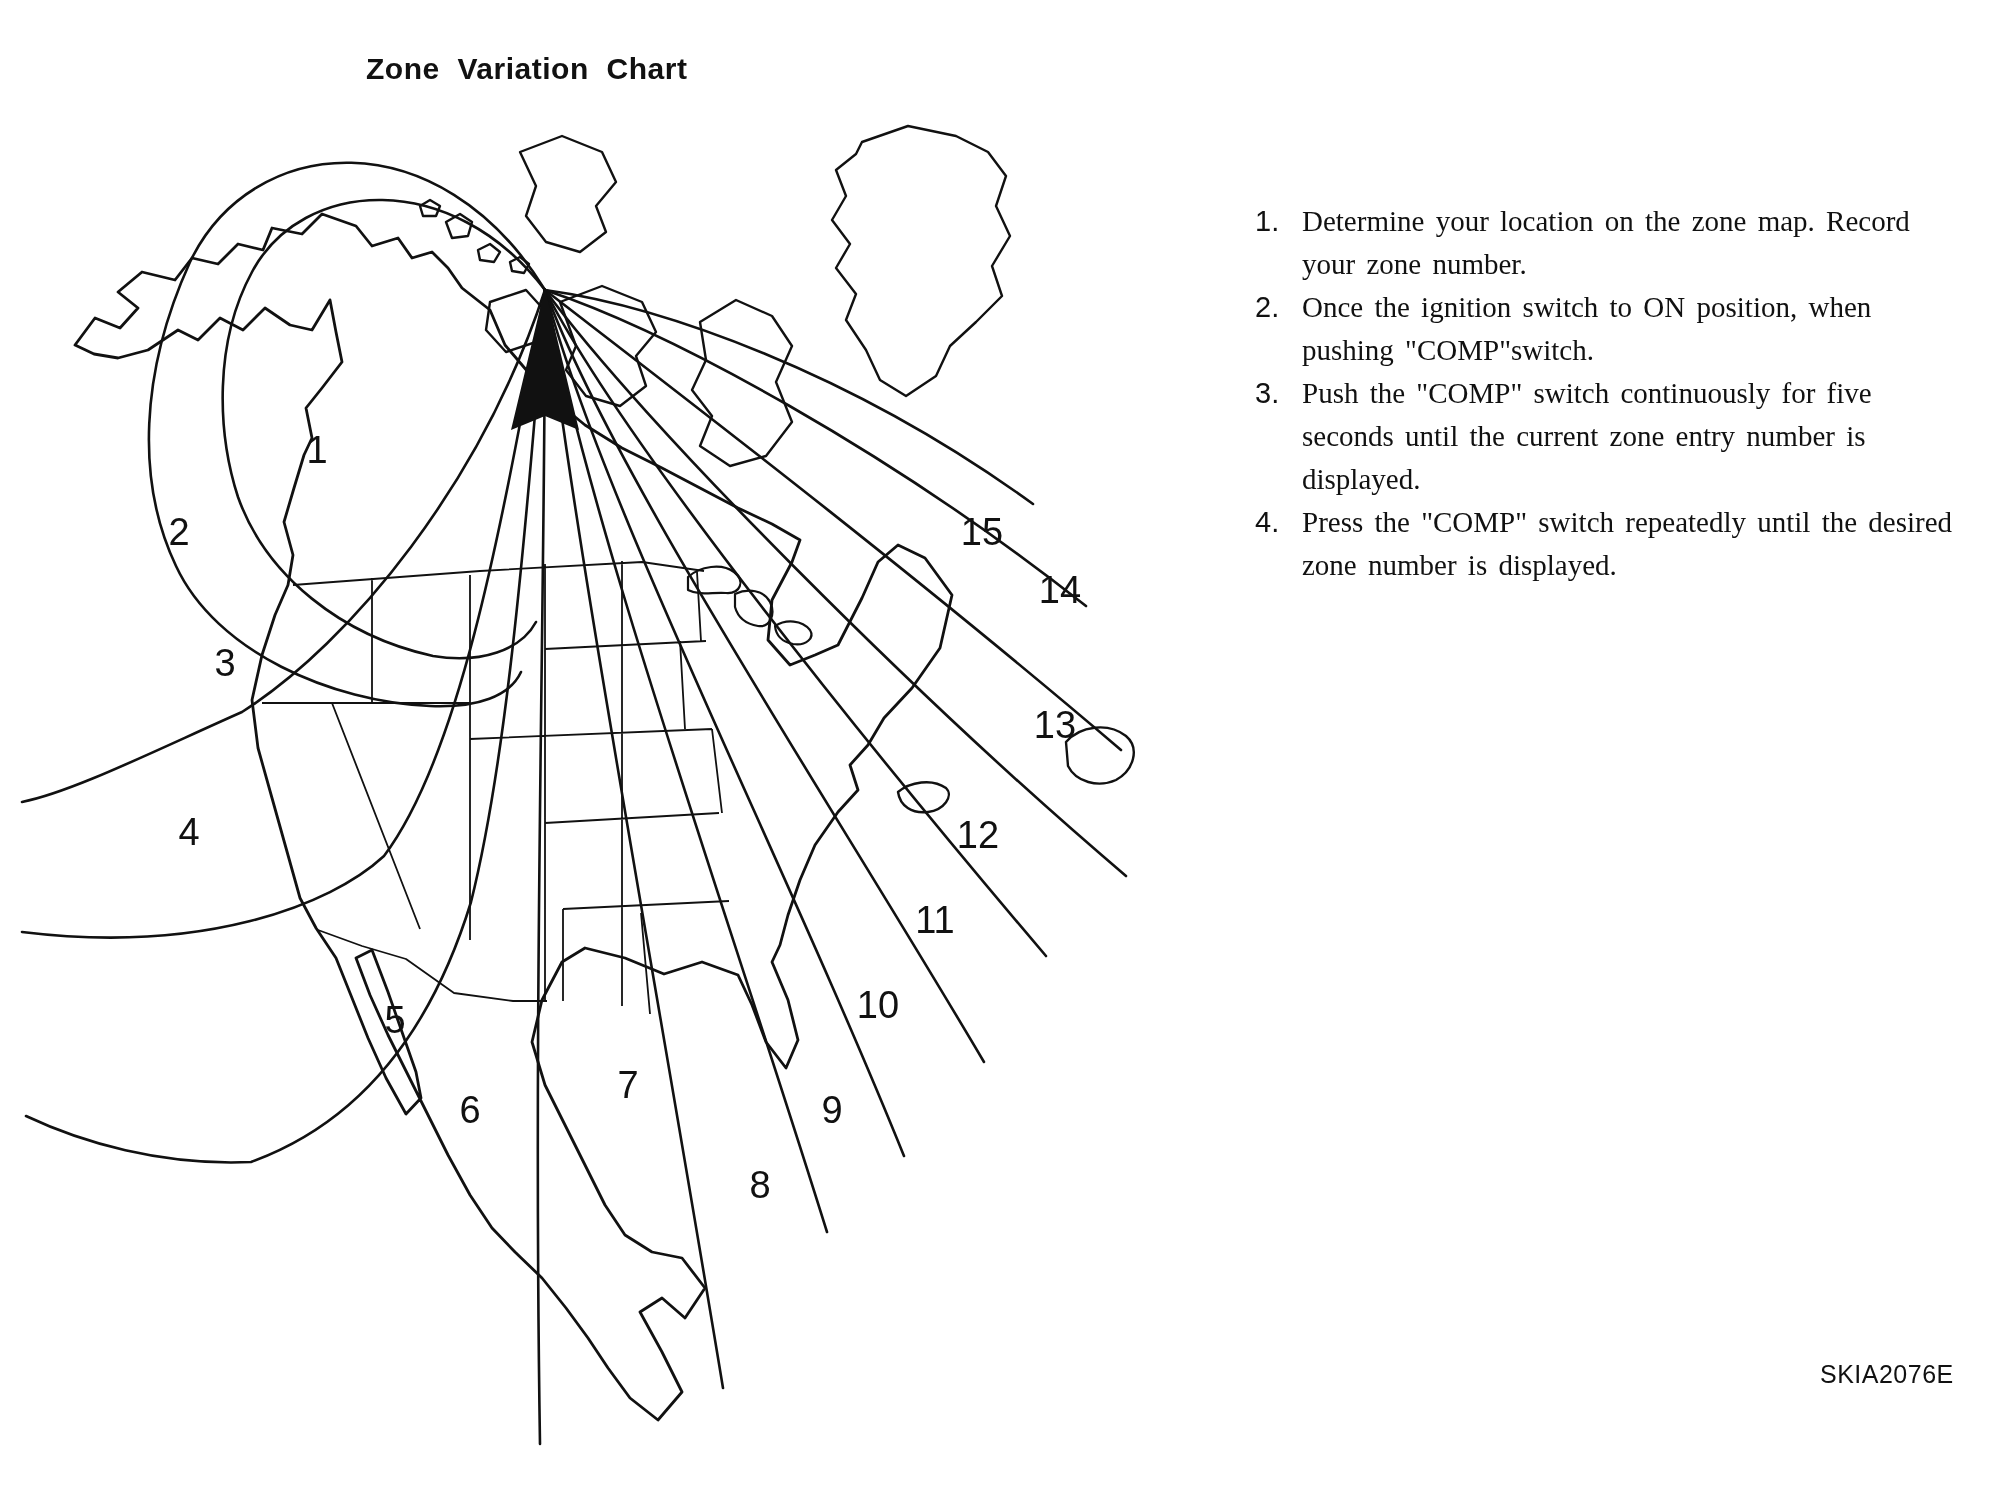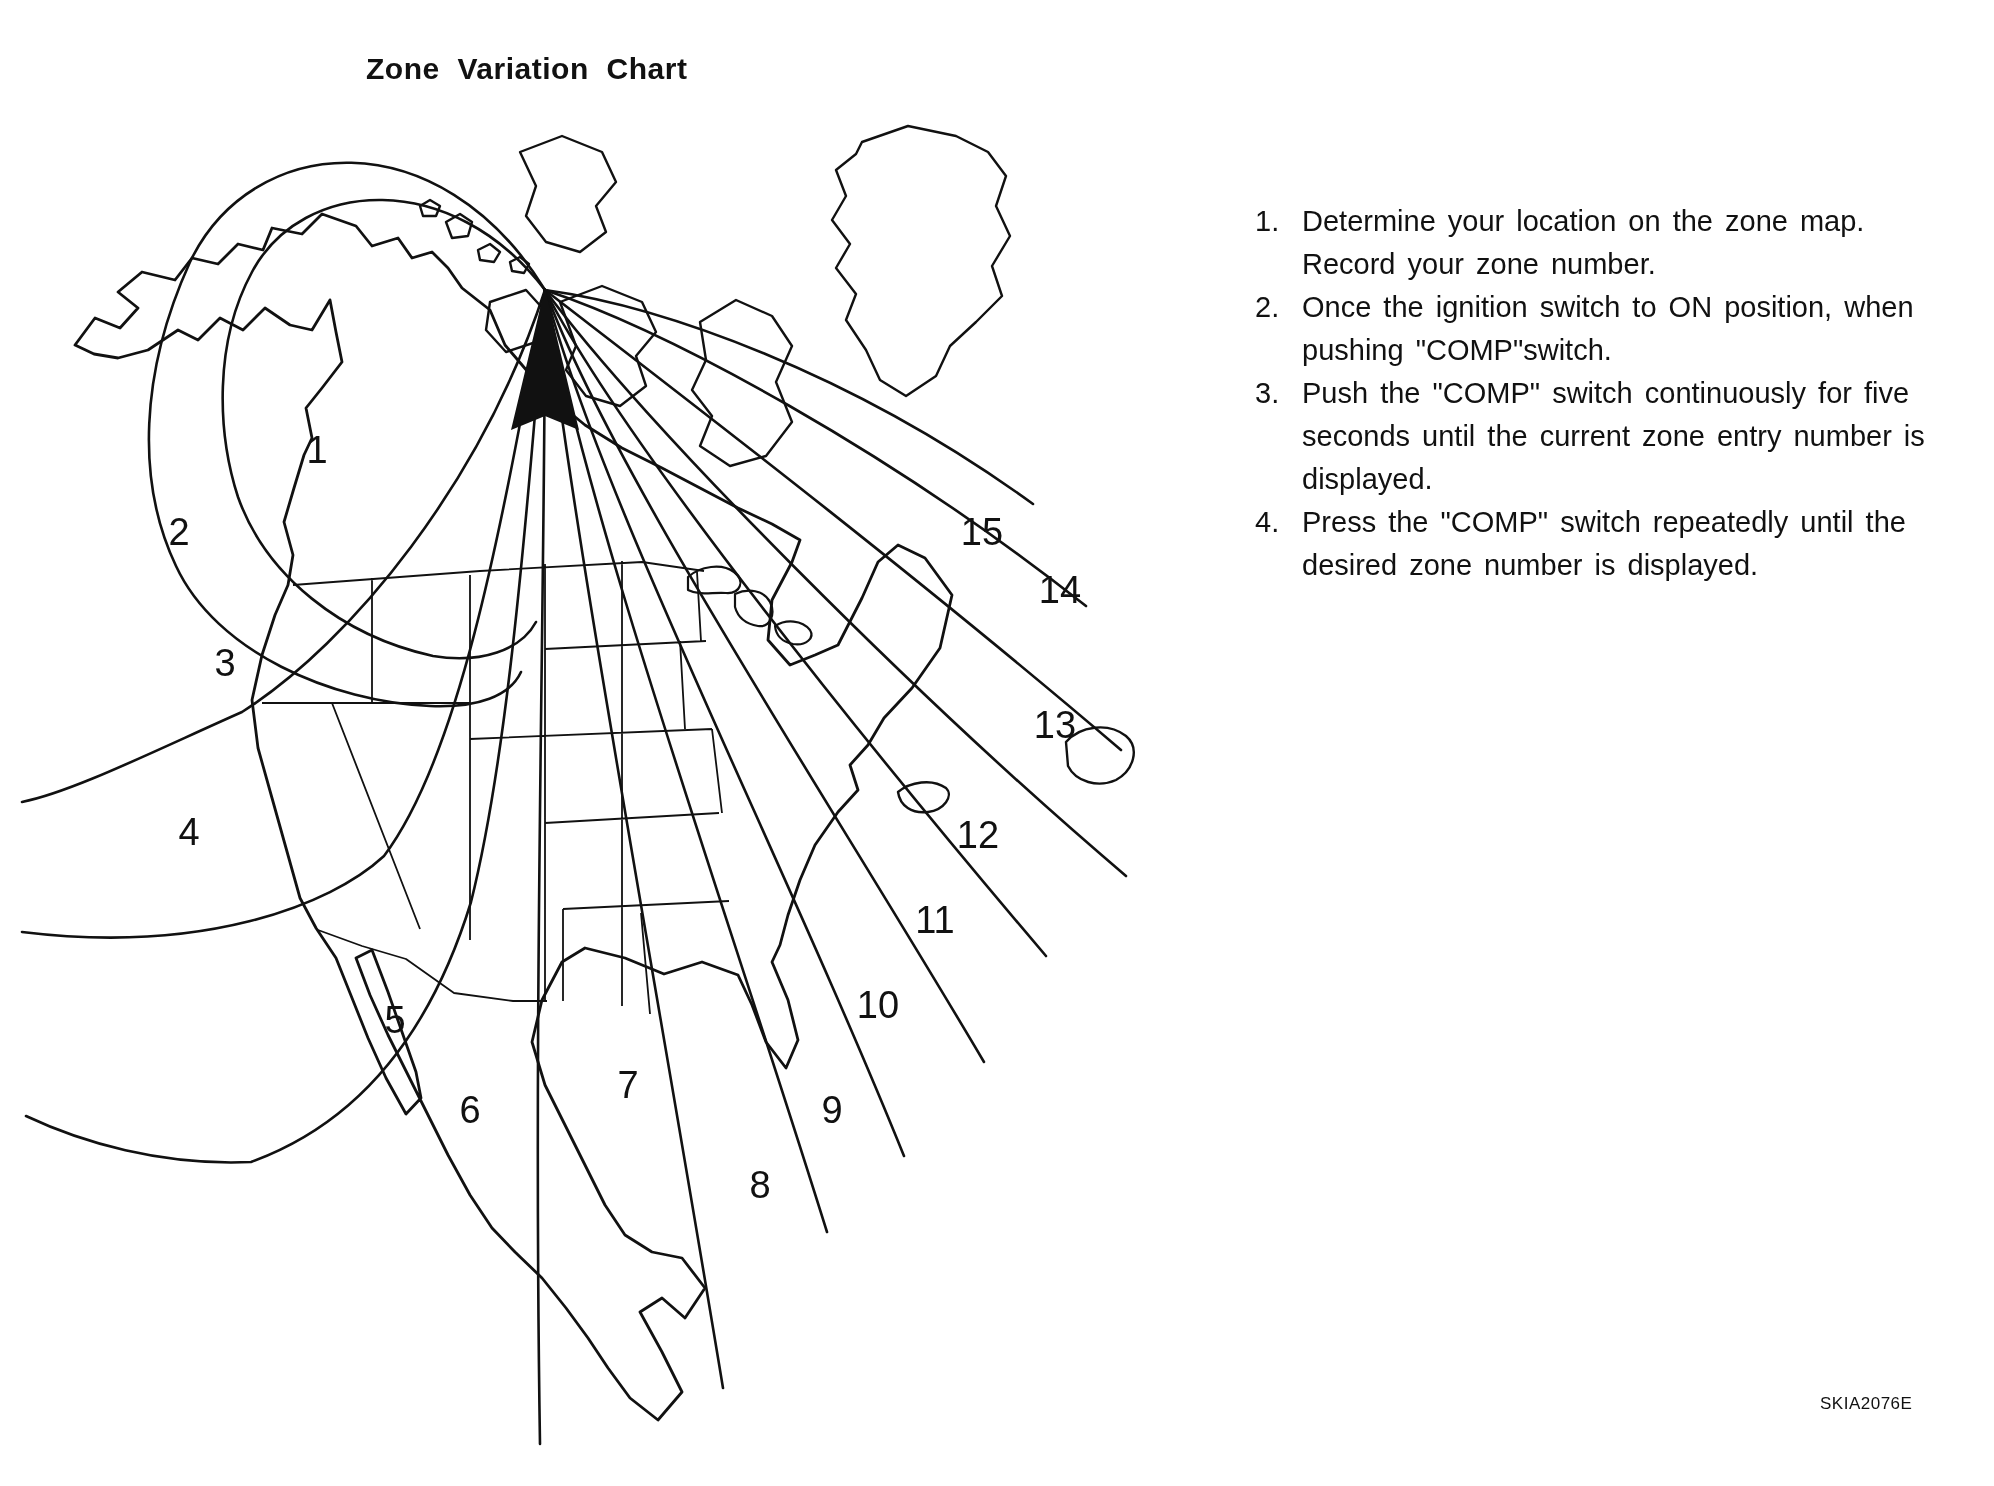--- a/index.html
+++ b/index.html
@@ -30,28 +30,28 @@
     font-family:"Liberation Sans",sans-serif;
     font-size:38px;font-weight:400;fill:#111;
     text-anchor:middle;dominant-baseline:central;
   }
   .instructions{
     position:absolute;left:1255px;top:200px;width:730px;
     font-size:29px;line-height:43px;word-spacing:4px;
   }
   .instr-item{display:flex;align-items:flex-start;}
   .instr-num{width:47px;flex:none;}
-  .instr-text{width:660px;}
+  .instr-text{width:660px;font-family:Liberation Serif, serif;}
   .note-block{
     position:absolute;left:1302px;top:645px;width:645px;
     font-size:29px;line-height:43px;word-spacing:4px;
   }
   .fig-code{
-    position:absolute;left:1820px;top:1394px;
-    font-size:17px;letter-spacing:.5px;
+    position:absolute;left:1820px;top:1360px;
+    font-size:25px;letter-spacing:.5px;
   }
 </style>
 </head>
 <body>
 
 <div class="page">
 
   <div class="chart-title">Zone Variation Chart</div>
 
   <svg class="map-svg" width="1200" height="1486" viewBox="0 0 1200 1486">

